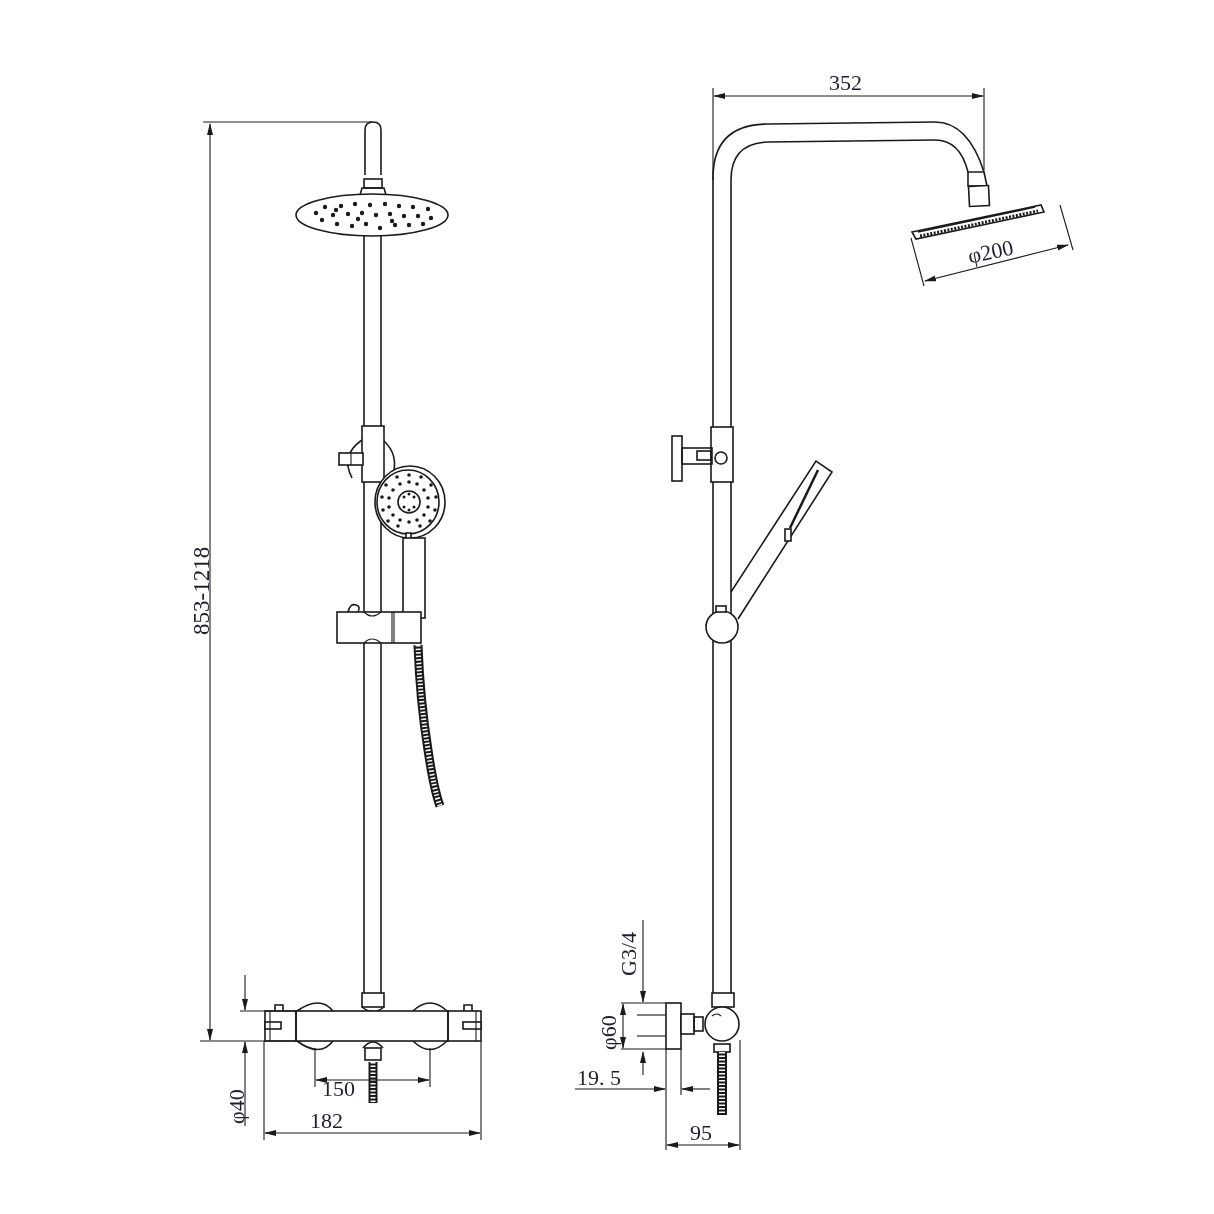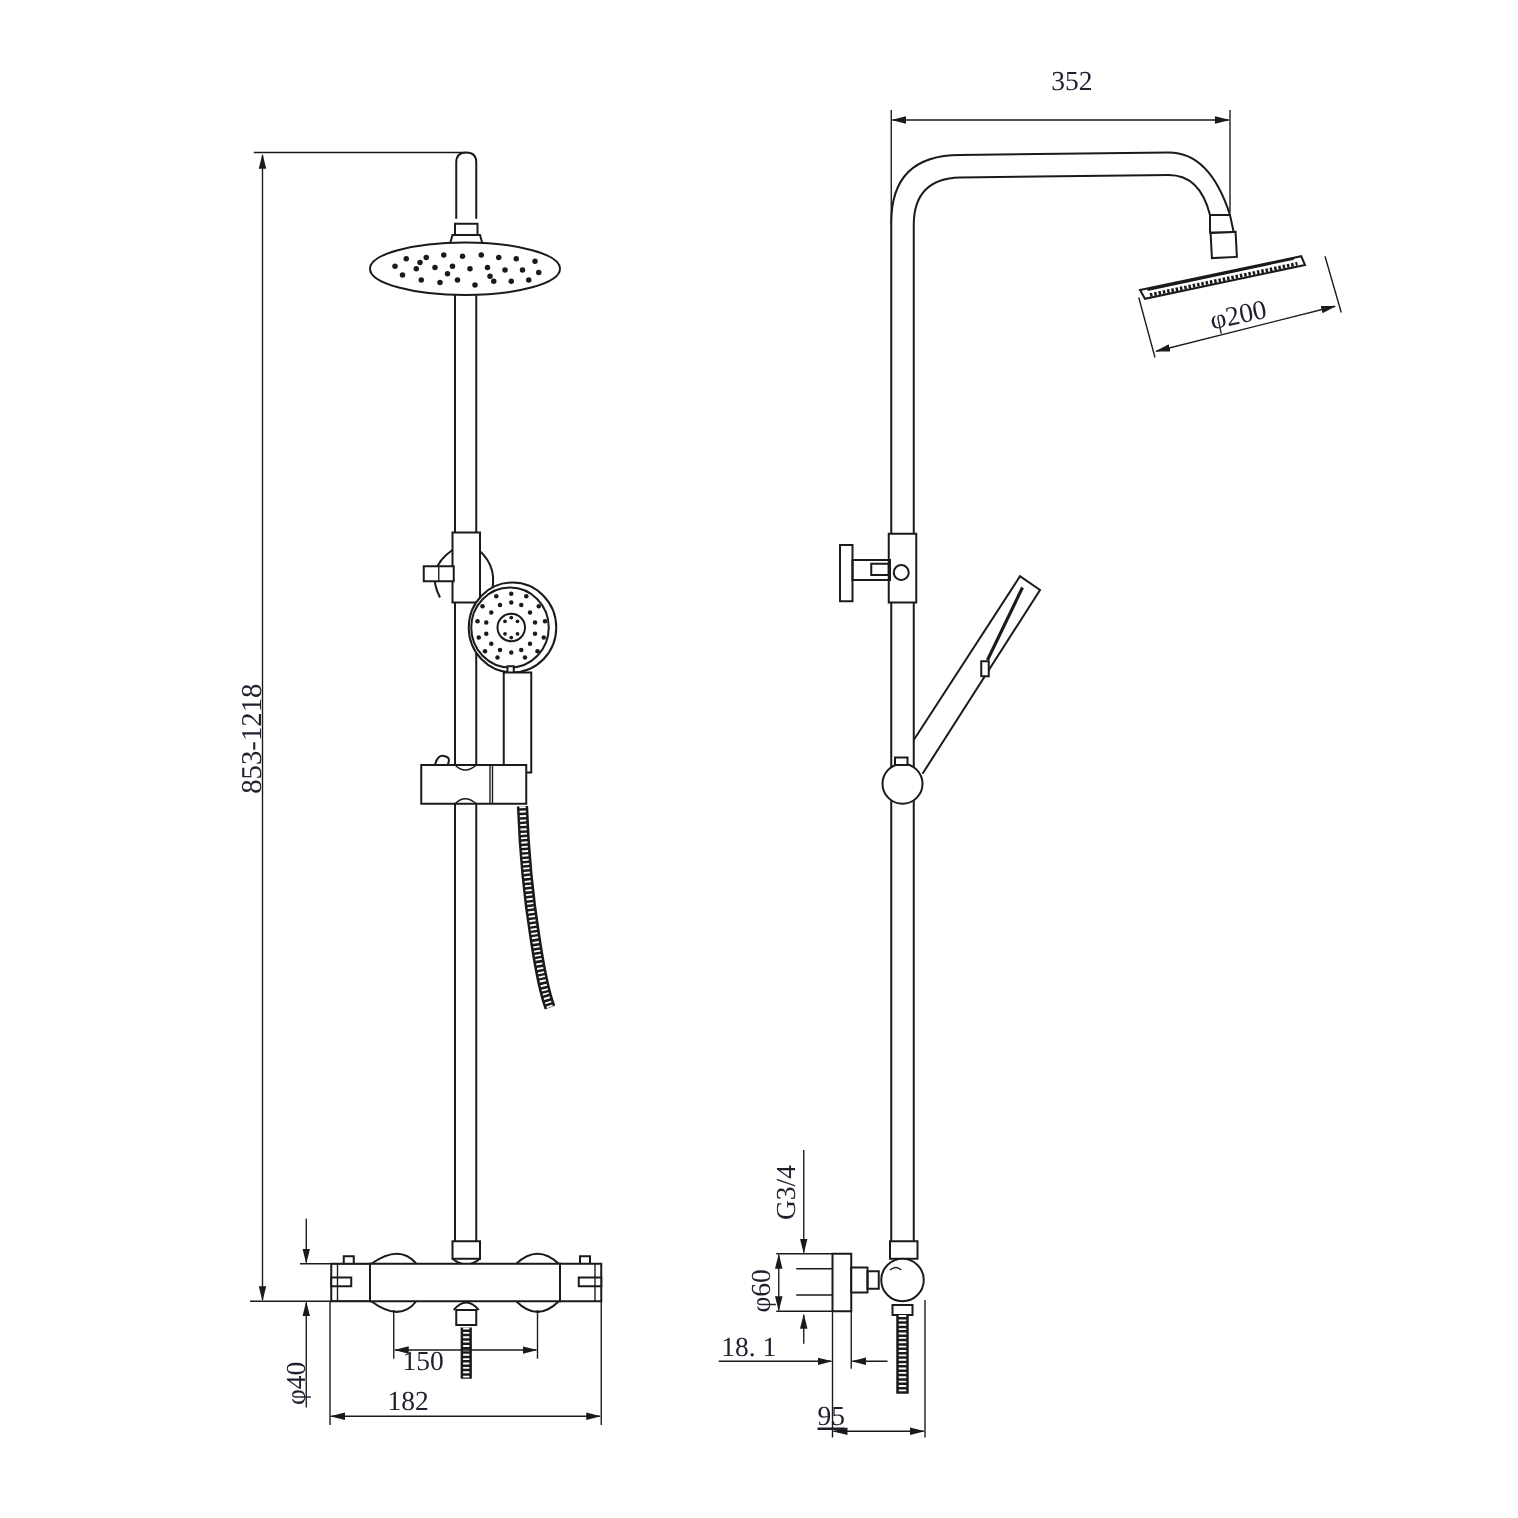--- a/index.html
+++ b/index.html
@@ -258,18 +258,18 @@
       <line class="thin" x1="667" y1="1145" x2="739" y2="1145" marker-start="url(#arrS)" marker-end="url(#arr)"></line>
     </g>
   </g>
 </svg>
 
 <div class="label rot" style="left:190px; top:635px; transform: rotate(-90deg); font-size:23px;">853-1218</div>
 <div class="label" style="left:322px; top:1058px;margin-top:20px;">150</div>
 <div class="label" style="left:310px; top:1110px;">182</div>
 <div class="label rot" style="left:226px; top:1124px; transform: rotate(-90deg);">φ40</div>
 
-<div class="label" style="left:829px; top:54px;margin-left:12px;">352</div>
+<div class="label" style="left:829px; top:72px;">352</div>
 <div class="label" style="left:966px; top:246px; transform: rotate(-12deg); transform-origin:left top;">φ200</div>
 <div class="label rot" style="left:618px; top:976px; transform: rotate(-90deg);">G3/4</div>
 <div class="label rot" style="left:598px; top:1050px; transform: rotate(-90deg);">φ60</div>
-<div class="label" style="left:577px; top:1067px;">18. 1</div>
-<div class="label" style="left:654px; top:1122px;text-decoration:underline;">95</div>
+<div class="label" style="left:577px; top:1067px;">19. 5</div>
+<div class="label" style="left:690px; top:1122px;">95</div>
 
 </body></html>

